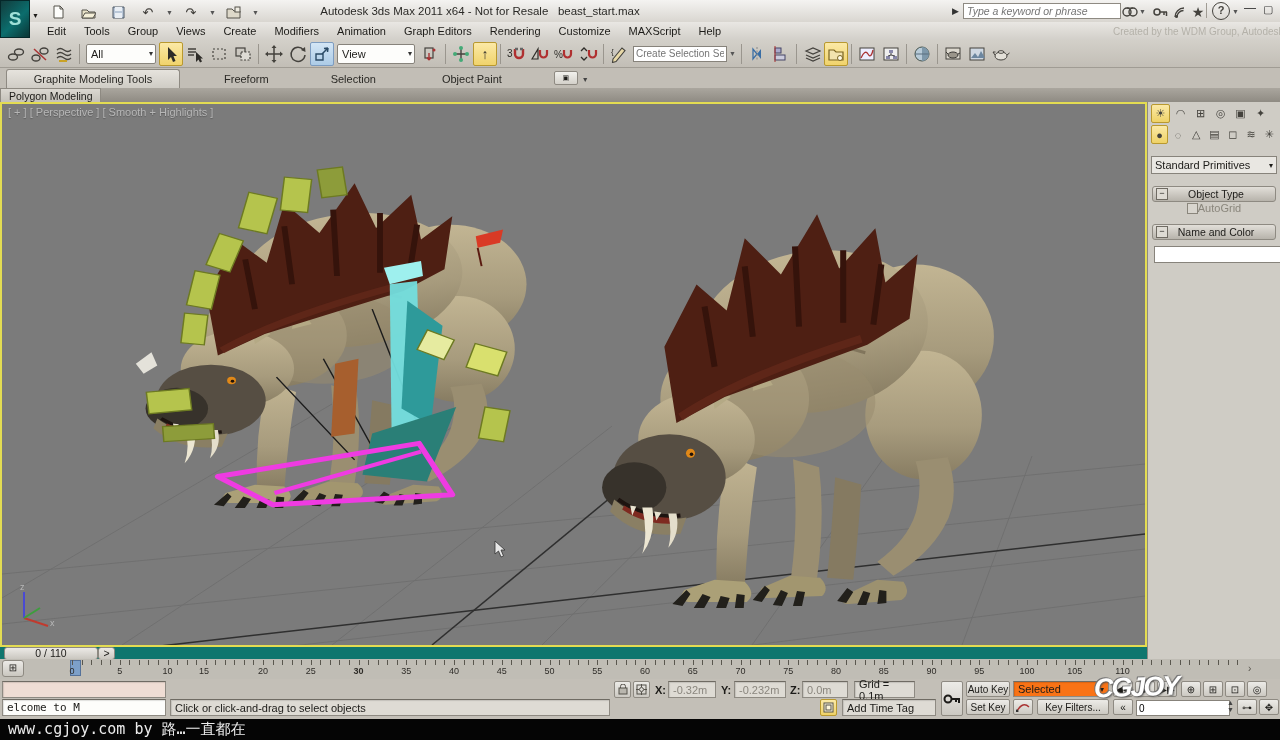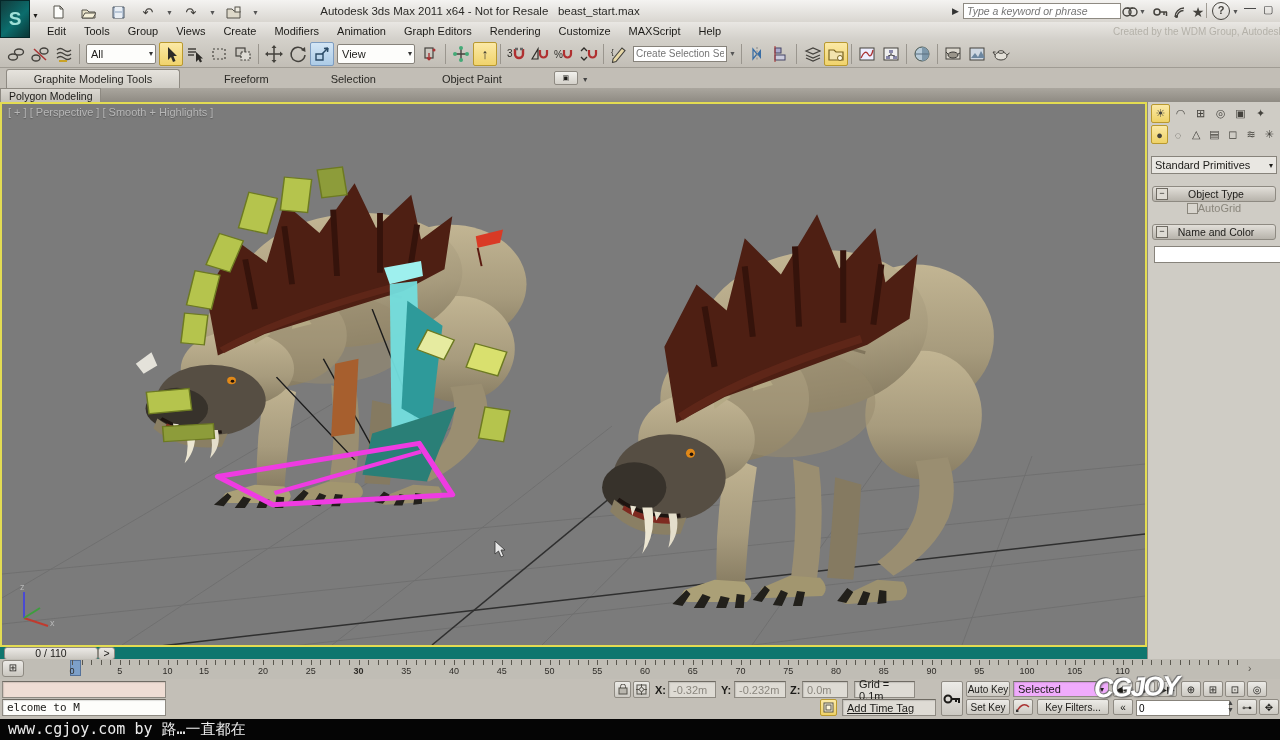--- a/index.html
+++ b/index.html
@@ -686,20 +686,23 @@
       <span class="tick" style="left: 1237.1px;"></span>
     </div>
   <span class="abs" style="left:1248px;top:4px;font-size:10px;color:#55524b;">›</span>
 </div>
 
 <div id="statusbar" class="abs">
   <div class="field" style="left:2px;top:2px;width:164px;height:17px;background:#efddd4;"></div>
   <div class="field mono" style="left:2px;top:20px;width:164px;height:17px;background:#fdfdfb;font-size:11px;">
       <span>elcome to M</span>
     </div>
+  <div class="field" style="left:170px;top:20px;width:440px;height:17px;">
+      <span>Click or click-and-drag to select objects</span>
+    </div>
   <span class="sbtn" style="left:614px;top:2px;width:17px;height:17px;">
       <svg width="10" height="11">
         <rect x="1" y="4" width="8" height="6" fill="#b9b6ae" stroke="#55524b"></rect>
         <path d="M2.5,4 v-1.5 a2.5,2.5 0 0 1 5,0 V4" fill="none" stroke="#55524b"></path>
       </svg>
     </span>
   <span class="sbtn" style="left:633px;top:2px;width:17px;height:17px;">
       <svg width="11" height="11">
         <rect x="1" y="1" width="9" height="9" fill="none" stroke="#55524b"></rect>
         <circle cx="5.5" cy="5.5" r="2" fill="none" stroke="#55524b"></circle>
@@ -720,36 +723,36 @@
     </div>
   <div class="field" style="left:854px;top:2px;width:61px;height:17px;">
       <span>Grid = 0.1m</span>
     </div>
   <span class="sbtn act-y" style="left:820px;top:20px;width:17px;height:17px;">
       <svg width="11" height="11">
         <rect x="1" y="1" width="9" height="9" fill="#fdf6dc" stroke="#55524b"></rect>
         <rect x="3" y="3" width="5" height="5" fill="none" stroke="#55524b"></rect>
       </svg>
     </span>
-  <div class="field" style="left:842px;top:20px;width:94px;height:17px;text-decoration:underline;">
+  <div class="field" style="left:842px;top:20px;width:94px;height:17px;">
       <span>Add Time Tag</span>
     </div>
   <span class="sbtn" style="left:941px;top:2px;width:22px;height:35px;">
       <svg width="18" height="12">
         <circle cx="5" cy="6" r="3.5" fill="none" stroke="#1c1b18" stroke-width="2"></circle>
         <path d="M8,6 h9 M13,6 v3 M16,6 v4" stroke="#1c1b18" stroke-width="2"></path>
       </svg>
     </span>
   <span class="sbtn" style="left:966px;top:2px;width:44px;height:16px;">
       <span>Auto Key</span>
     </span>
   <span class="sbtn" style="left:966px;top:20px;width:44px;height:16px;">
       <span>Set Key</span>
     </span>
-  <div class="field" style="left:1013px;top:2px;width:96px;height:16px;background:#f0abfc;">
+  <div class="field" style="left:1013px;top:2px;width:96px;height:16px;background:#f97316;">
       <span>Selected</span>
       <span style="margin-left:auto;font-size:8px;">▾</span>
     </div>
   <span class="sbtn" style="left:1013px;top:20px;width:20px;height:16px;">
       <svg width="14" height="10">
         <path d="M1,9 q6,-10 12,-4" fill="none" stroke="#a33" stroke-width="1.4"></path>
         <circle cx="1" cy="9" r="1.5" fill="#333"></circle>
       </svg>
     </span>
   <span class="sbtn" style="left:1037px;top:20px;width:72px;height:16px;">

